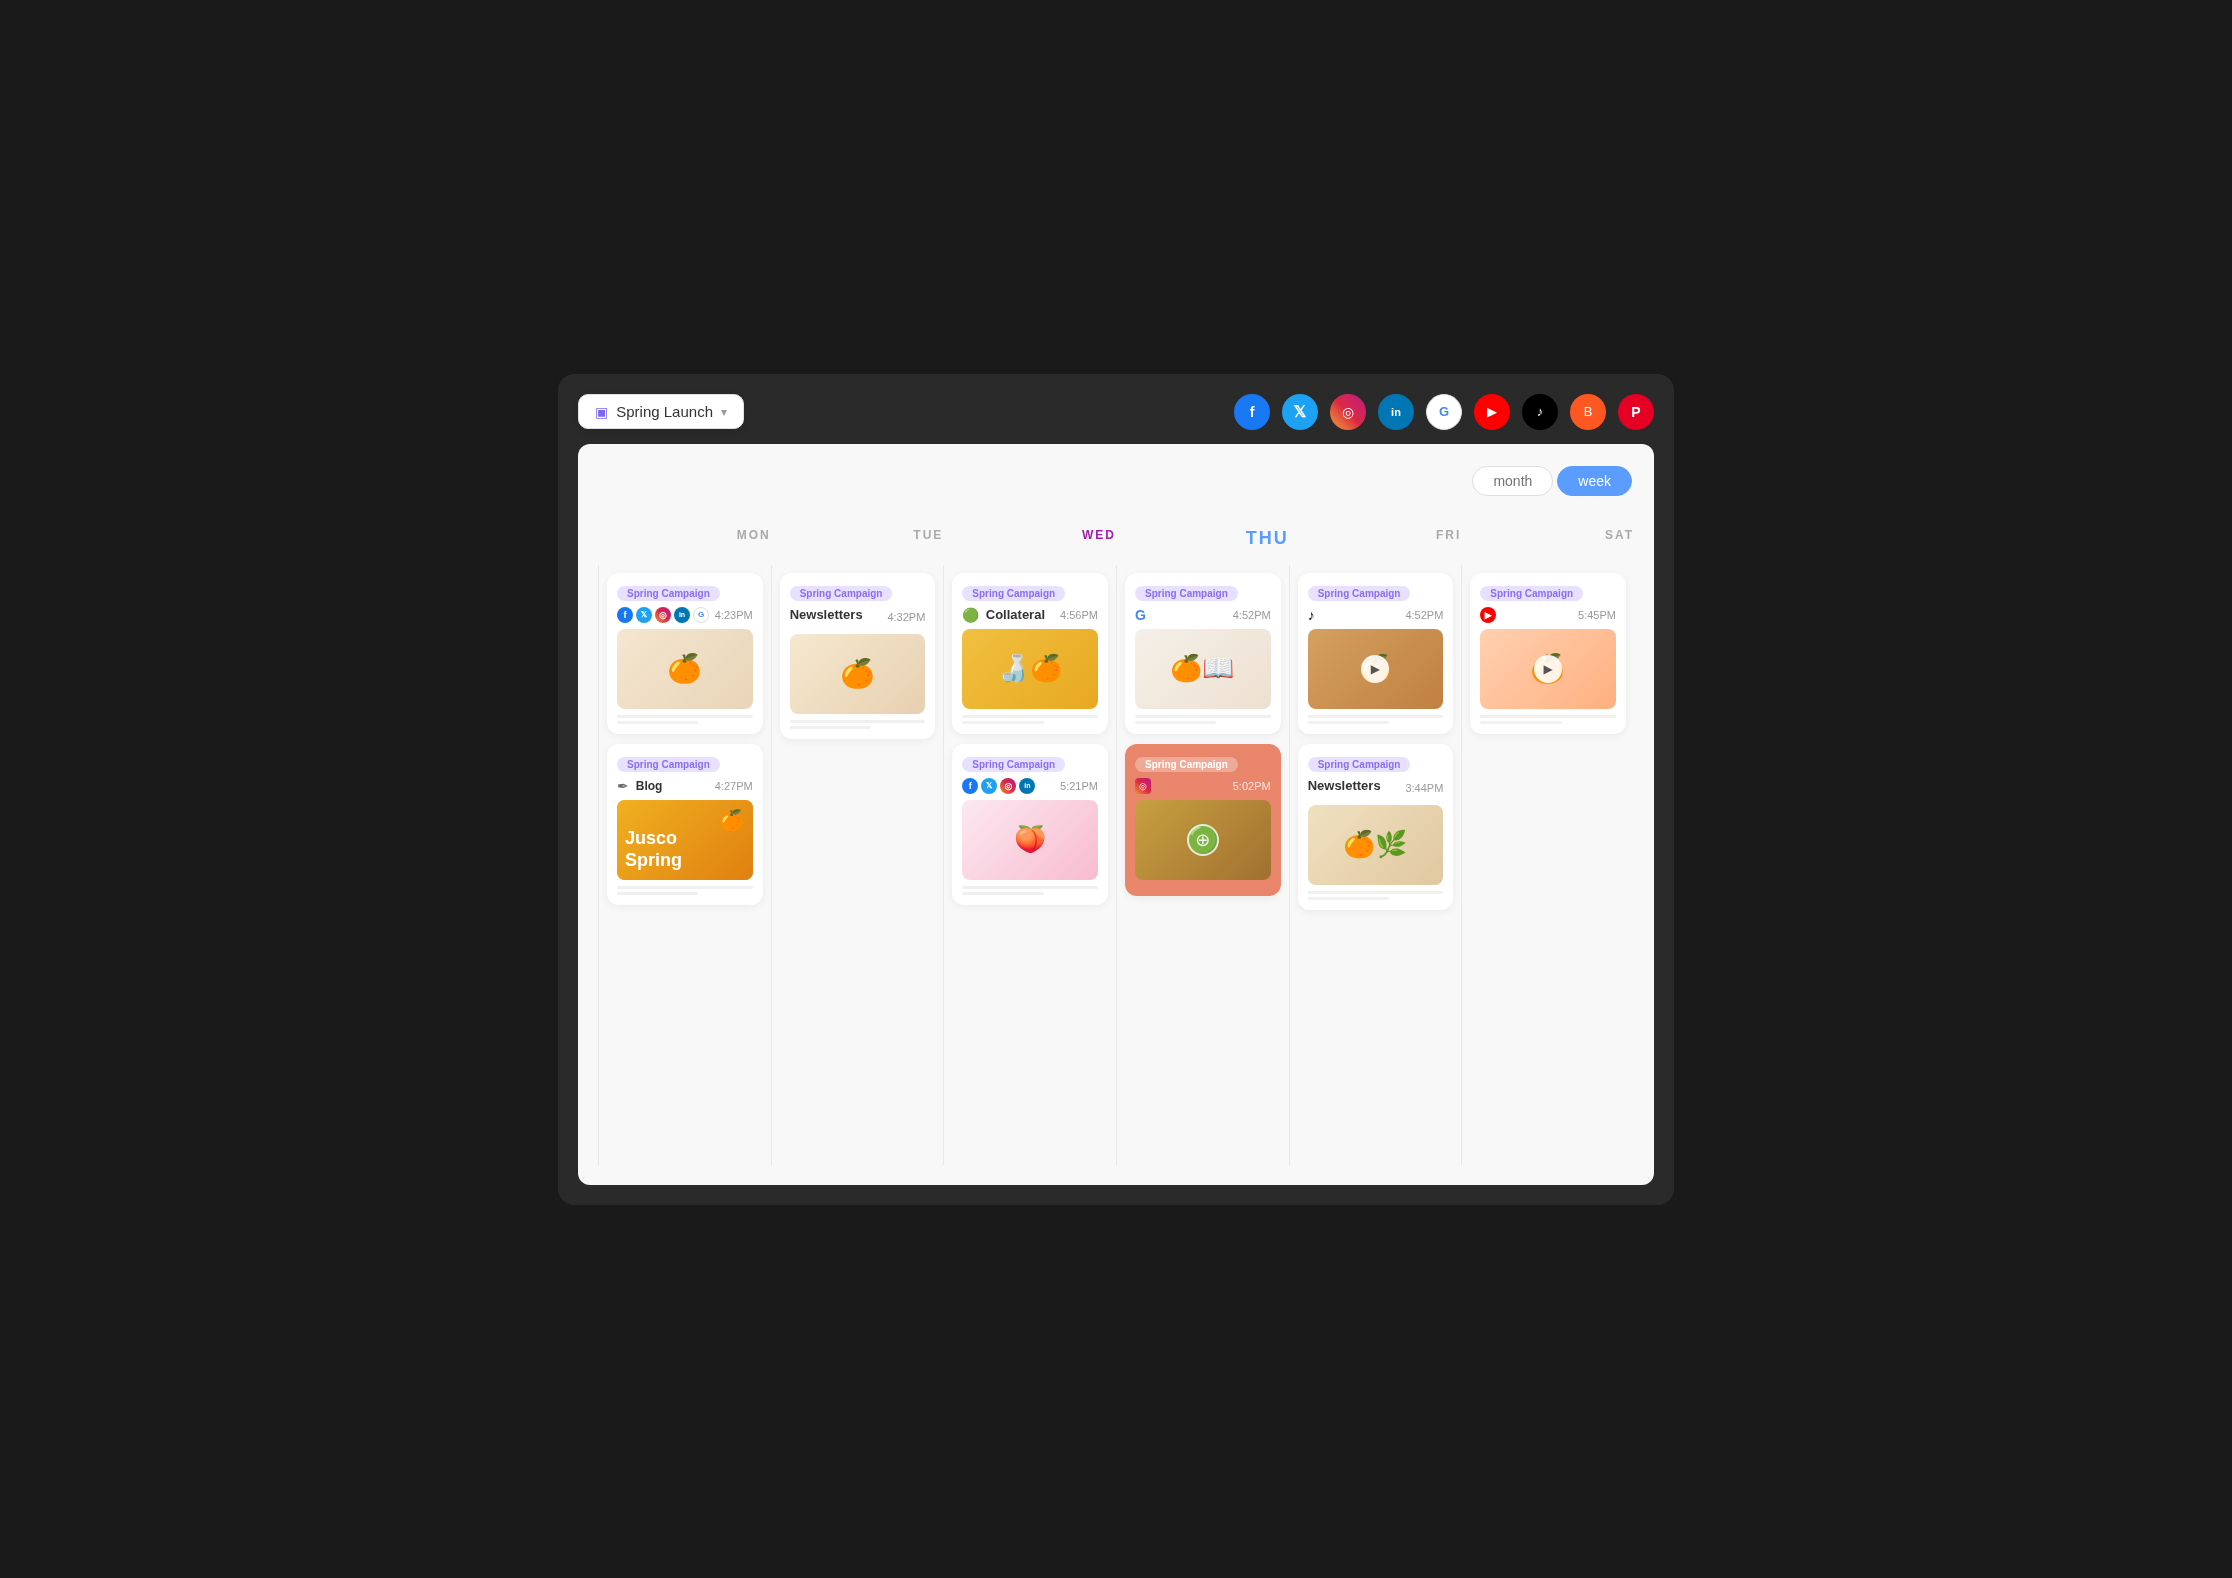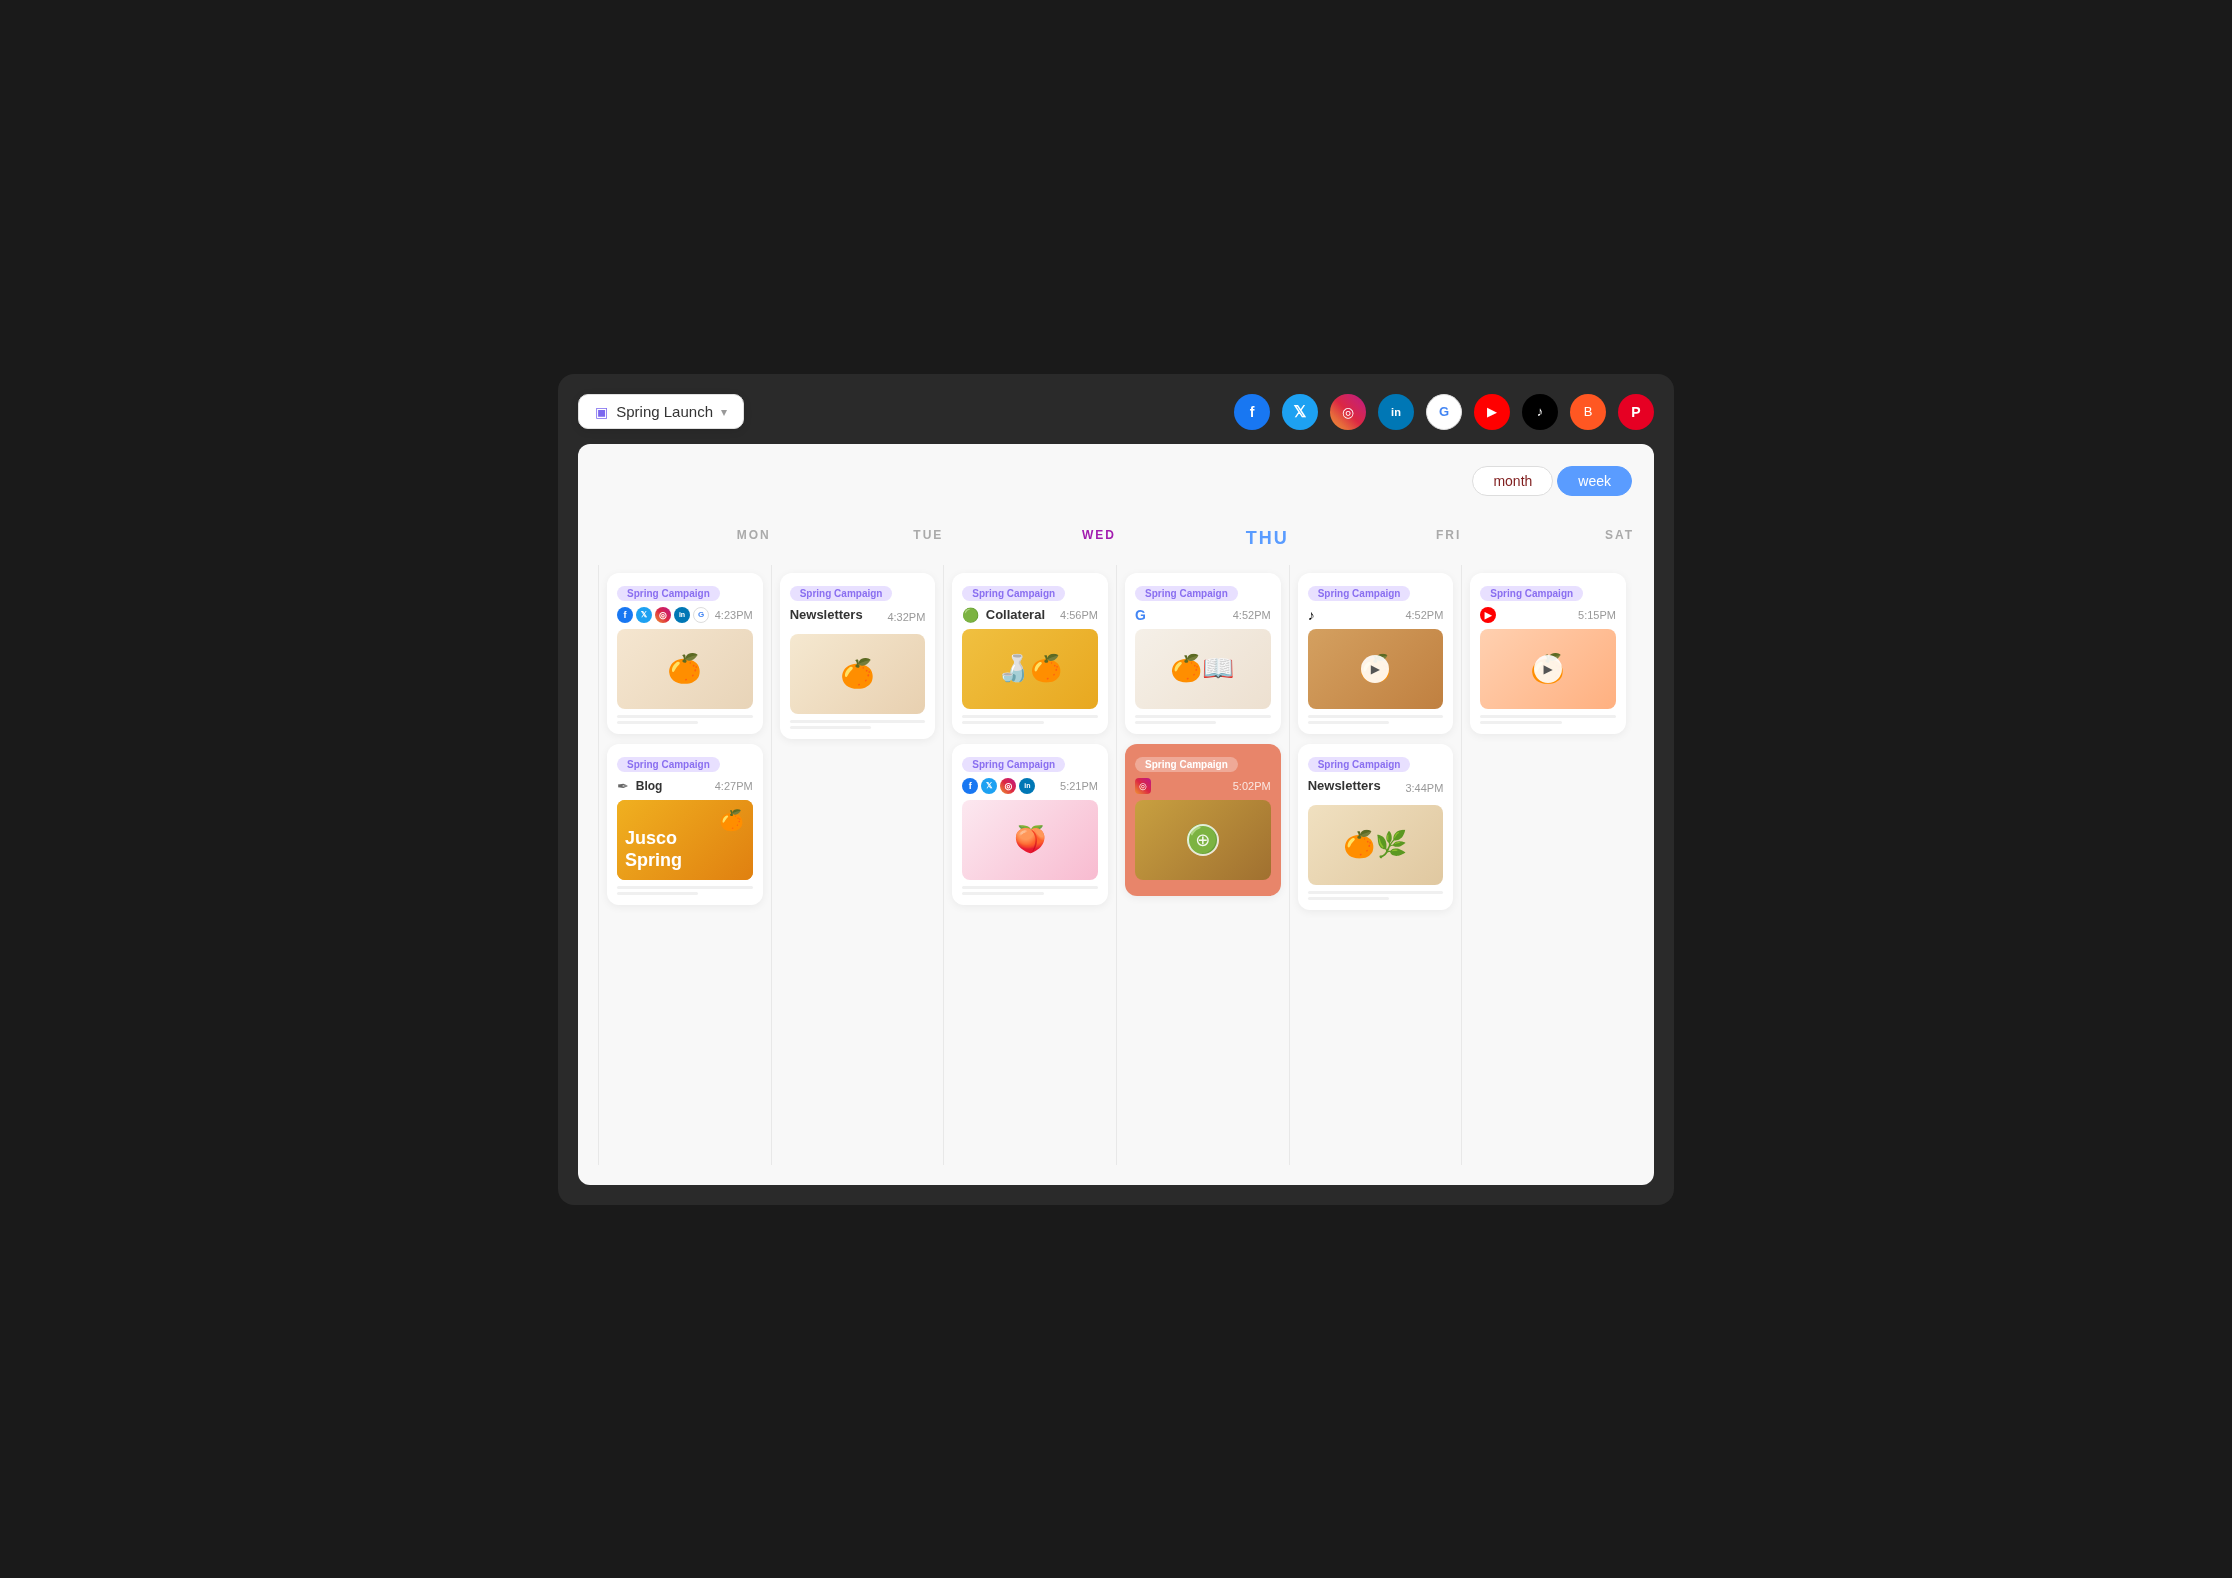--- a/index.html
+++ b/index.html
@@ -88,21 +88,21 @@
       margin-bottom: 20px;
       gap: 0;
     }
 
     .view-btn {
       padding: 6px 20px;
       border: 1.5px solid #ddd;
       background: white;
       cursor: pointer;
       font-size: 14px;
-      color: #7f1d1d;
+      color: #737373;
       border-radius: 20px;
       margin: 2px;
     }
 
     .view-btn.active {
       background: #5a9cff;
       color: white;
       border-color: #5a9cff;
     }
 
@@ -519,21 +519,21 @@
       </div>
 
       <div class="day-column">
 
         <div class="card">
           <div class="card-tag">Spring Campaign</div>
           <div class="card-header">
             <div class="card-icons">
               <span class="mini-icon mi-yt" style="color:white;font-size:9px">▶</span>
             </div>
-            <span class="card-time">5:15PM</span>
+            <span class="card-time">5:45PM</span>
           </div>
           <div class="image-wrapper" style="position:relative">
             <div style="width:100%;height:100%;background:linear-gradient(135deg,#ffd0b0,#ffb080);display:flex;align-items:center;justify-content:center;font-size:28px">🍊</div>
             <div class="play-overlay">▶</div>
           </div>
           <div class="card-footer-line"></div>
           <div class="card-footer-line" style="margin-top:3px;width:60%"></div>
         </div>
       </div>
 

